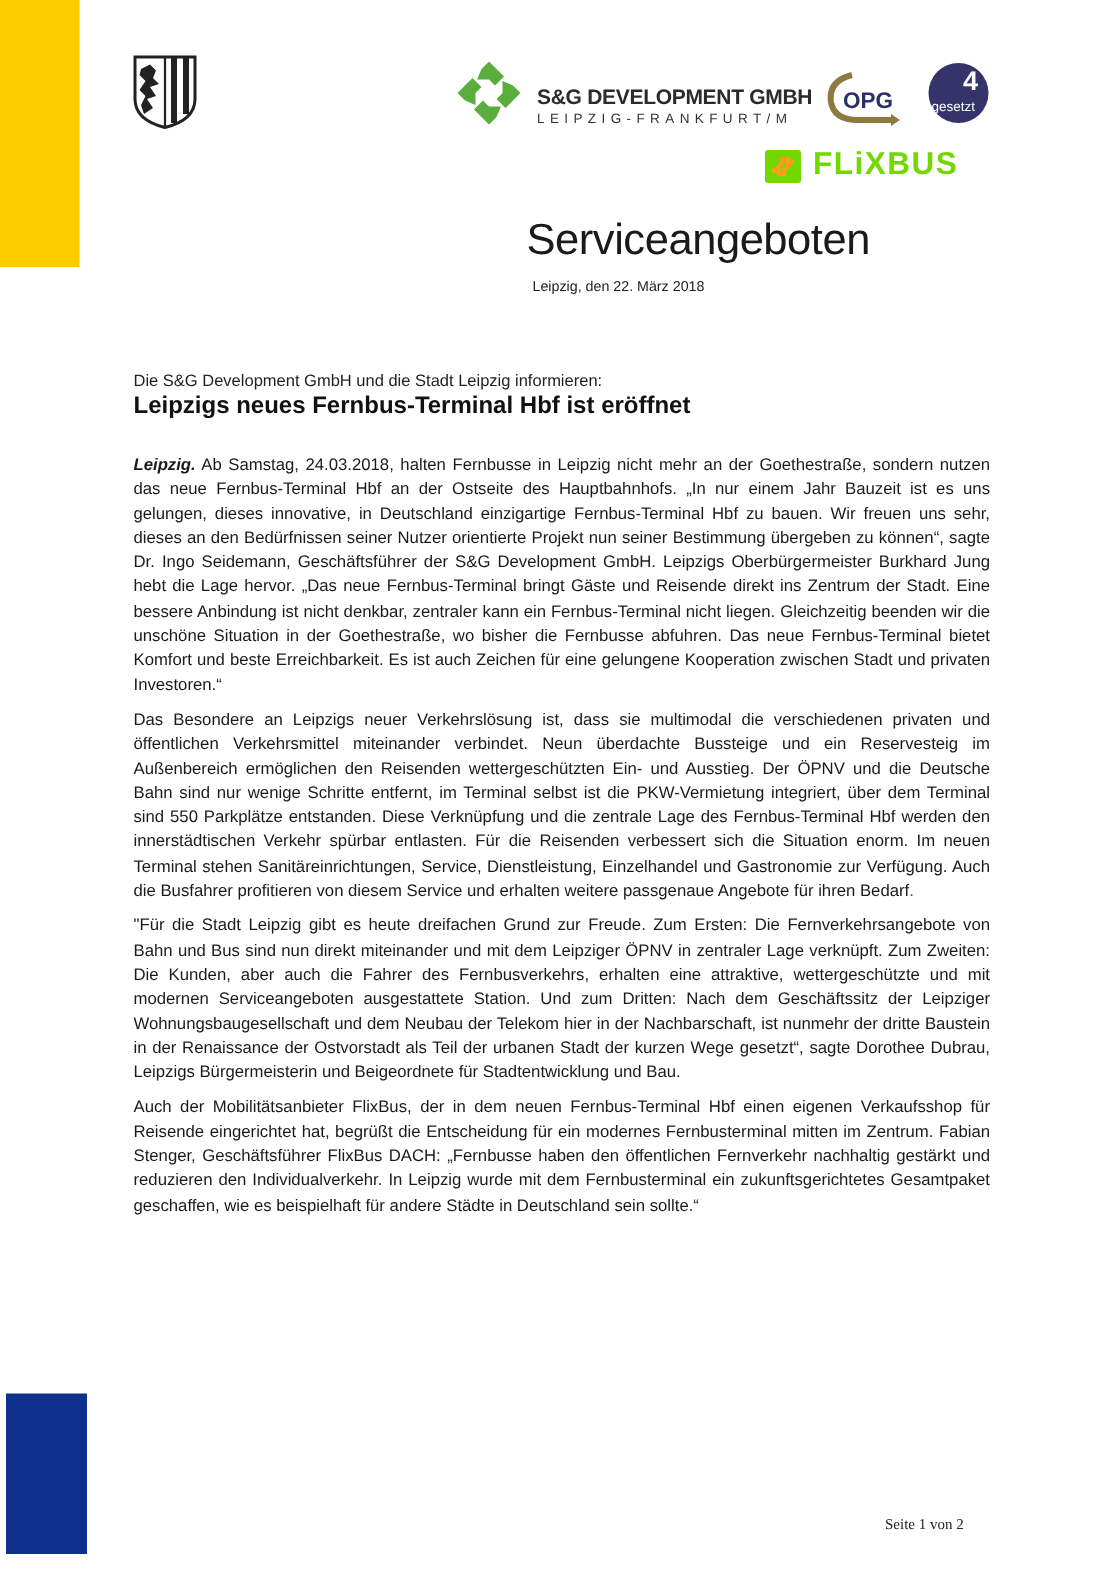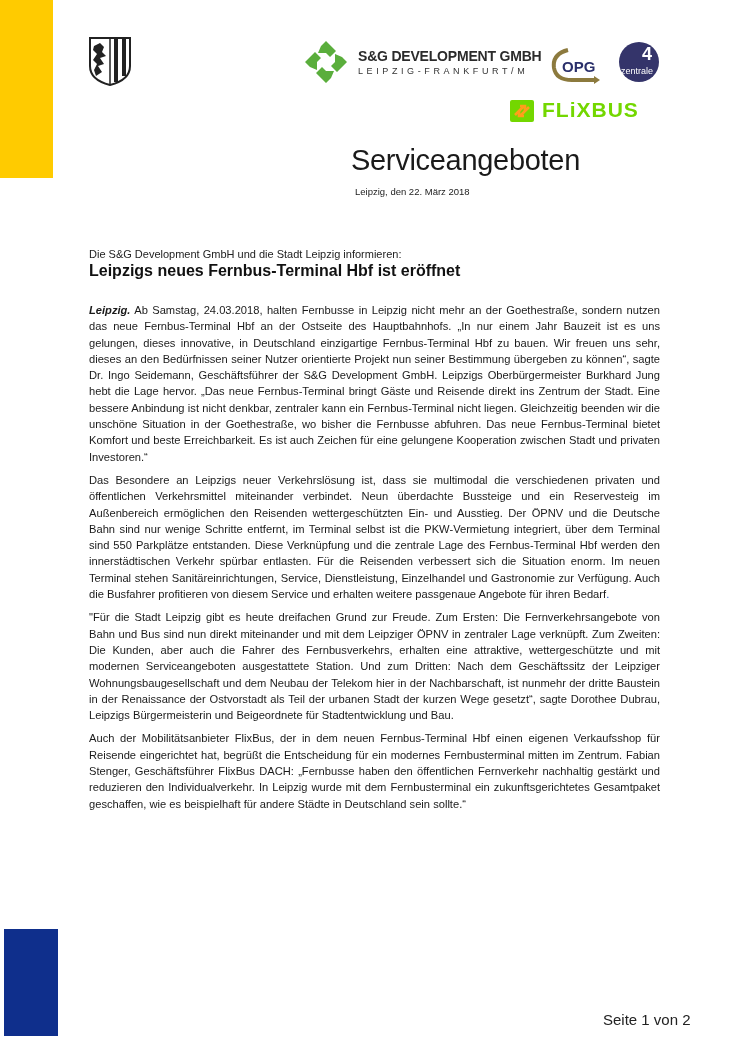--- a/index.html
+++ b/index.html
@@ -12,21 +12,21 @@
   .bar-blue { position: absolute; left: 4px; top: 929px; width: 54px; height: 107px; background: #0f2f8c; }
 
   
   .leipzig-logo { position: absolute; left: 88px; top: 36px; display: flex; align-items: center; }
   .crest { width: 44px; height: 50px; }
   .leipzig-text { margin-left: 12px; }
   .leipzig-title { font-size: 19px; font-weight: bold; color: #222; line-height: 20px; letter-spacing: -0.2px; }
   .leipzig-sub { font-size: 10px; color: #444; margin-top: 3px; }
 
   
-  .sg-logo { position: absolute; left: 304px; top: 40px; display: flex; align-items: center; }
+  .sg-logo { position: absolute; left: 304px; top: 40px; display: flex; align-items: flex-end; }
   .sg-mark { width: 44px; height: 44px; }
   .sg-text { margin-left: 10px; }
   .sg-title { font-size: 14px; font-weight: bold; color: #2b2b2b; letter-spacing: -0.2px; line-height: 16px; }
   .sg-sub { font-size: 9px; color: #333; letter-spacing: 3.6px; margin-top: 2px; }
 
   
   .opg-logo { position: absolute; left: 550px; top: 44px; width: 62px; height: 40px; }
   .service-logo { position: absolute; left: 619px; top: 42px; width: 40px; height: 40px; border-radius: 50%; background: #34346a; color: #fff; }
   .service-4 { position: absolute; right: 7px; top: 2px; font-size: 18px; font-weight: bold; }
   .service-word { position: absolute; left: 2px; top: 24px; font-size: 9px; }
@@ -40,21 +40,21 @@
   .doc-date { position: absolute; left: 355px; top: 186px; font-size: 9.5px; color: #222; }
 
   .intro { position: absolute; left: 89px; top: 248px; font-size: 11px; color: #222; }
   .headline { position: absolute; left: 89px; top: 262px; font-size: 16px; font-weight: bold; color: #111; }
 
   .body-text { position: absolute; left: 89px; top: 302px; width: 571px; font-size: 11.15px; line-height: 16.3px; color: #1a1a1a; }
   .body-text p { margin: 0 0 7px 0; text-align: justify; }
   .body-text p:first-child em { font-style: italic; font-weight: bold; }
   .link-dot { color: #1f4fbf; }
 
-  .page-no { position: absolute; left: 603px; top: 1011px; font-size: 15px; color: #222; }
+  .page-no { position: absolute; left: 590px; top: 1011px; font-size: 10px; color: #222; font-family: Liberation Serif, serif; }
 </style>
 </head>
 <body>
 
 <div class="bar-yellow"></div>
 <div class="bar-blue"></div>
 
 <div class="leipzig-logo">
   <svg class="crest" viewBox="0 0 44 50">
     <path d="M2 2 H42 V30 Q42 44 22 49 Q2 44 2 30 Z" fill="#fff" stroke="#222" stroke-width="2"></path>
@@ -79,21 +79,21 @@
 </div>
 
 <svg class="opg-logo" viewBox="0 0 62 40">
   <path d="M18 6 Q2 10 4 24 Q6 36 22 36 L44 36" fill="none" stroke="#8c7a3e" stroke-width="4"></path>
   <polygon points="44,32 50,36 44,40" fill="#8c7a3e"></polygon>
   <text x="12" y="28" font-family="Liberation Sans, sans-serif" font-size="15" font-weight="bold" fill="#2a2f6a">OPG</text>
 </svg>
 
 <div class="service-logo">
   <span class="service-4">4</span>
-  <span class="service-word">zentrale</span>
+  <span class="service-word">gesetzt</span>
 </div>
 
 <div class="flix-logo">
   <svg class="flix-mark" viewBox="0 0 24 22">
     <rect x="0" y="0" width="24" height="22" rx="2" fill="#73d700"></rect>
     <path d="M5 15 L14 6 M10 6 H15 V11" stroke="#ff9e1b" stroke-width="2.6" fill="none"></path>
     <path d="M19 7 L10 16 M14 16 H9 V11" stroke="#ff9e1b" stroke-width="2.6" fill="none"></path>
   </svg>
   <span class="flix-text">FLiXBUS</span>
 </div>

